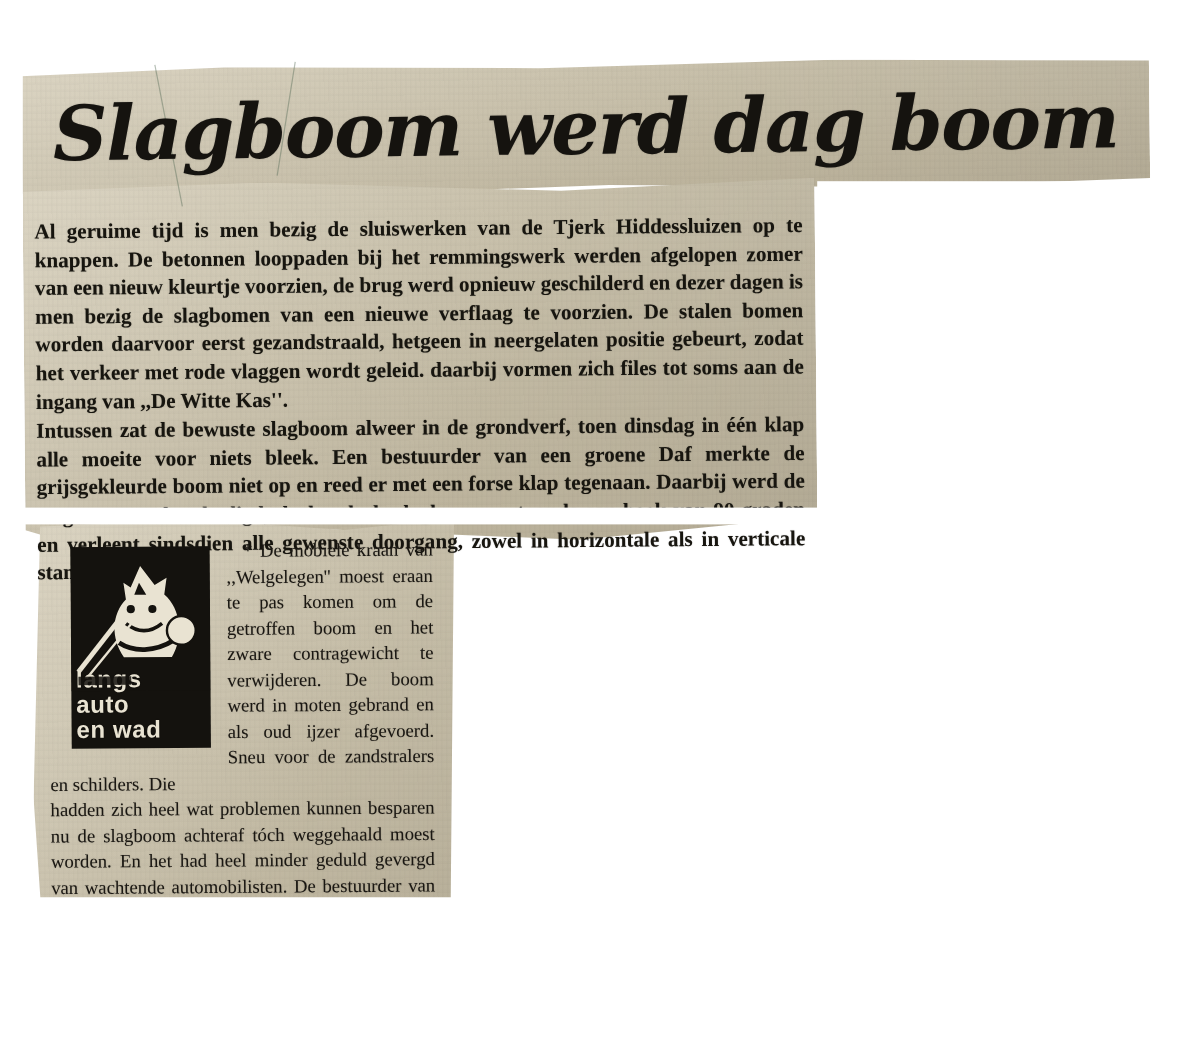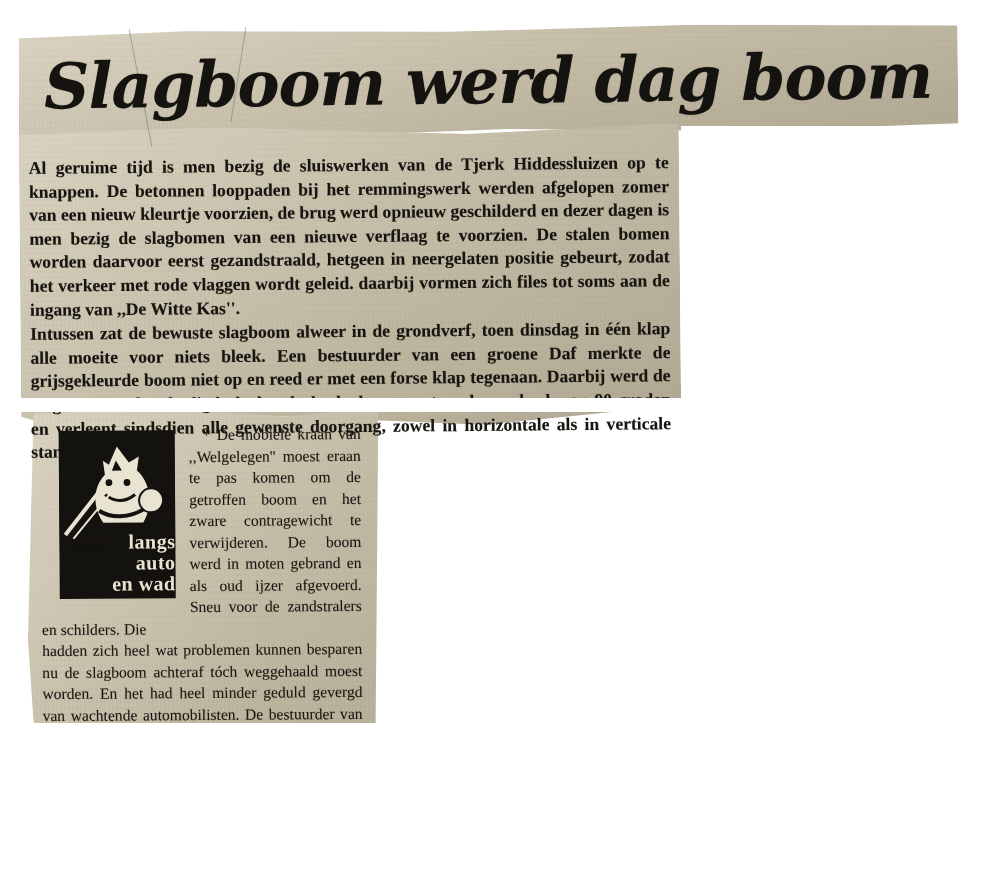--- a/index.html
+++ b/index.html
@@ -7,20 +7,21 @@
     padding: 0;
     background: #ffffff;
   }
   #page {
     position: relative;
     width: 999px;
     height: 723px;
     background: #ffffff;
     overflow: hidden;
     font-family: "Liberation Serif", serif;
+    margin-top: 25px;
   }
 
   
   .paper {
     position: absolute;
     background: #cfc6ae;
     background-image:
       linear-gradient(115deg, rgba(255,255,255,0.20) 0%, rgba(0,0,0,0.05) 60%, rgba(0,0,0,0.10) 100%),
       linear-gradient(0deg, rgba(180,170,145,0.35) 0%, rgba(215,208,188,0.35) 100%);
     box-shadow: 0 0 2px rgba(0,0,0,0.35);
@@ -140,26 +141,26 @@
     overflow: hidden;
     shape-margin: 4px;
   }
   #logo svg { position: absolute; left: 0; top: 0; }
   #logo .logo-words {
     position: absolute;
     left: 0;
     bottom: 4px;
     width: 116px;
     color: #e9e3d2;
-    font-family: Liberation Serif, serif;
+    font-family: Liberation Sans, sans-serif;
     font-weight: 700;
     font-size: 20px;
     line-height: 21px;
     letter-spacing: 0.5px;
-    text-align: right;
+    text-align: left;
     padding-left: 4px;
     box-sizing: border-box;
   }
   #logo .logo-words span { display: block; }
   #logo .lw1 { position: relative; }
   #logo .lw1::after {
     content: "";
     position: absolute;
     left: 2px;
     top: 7px;

